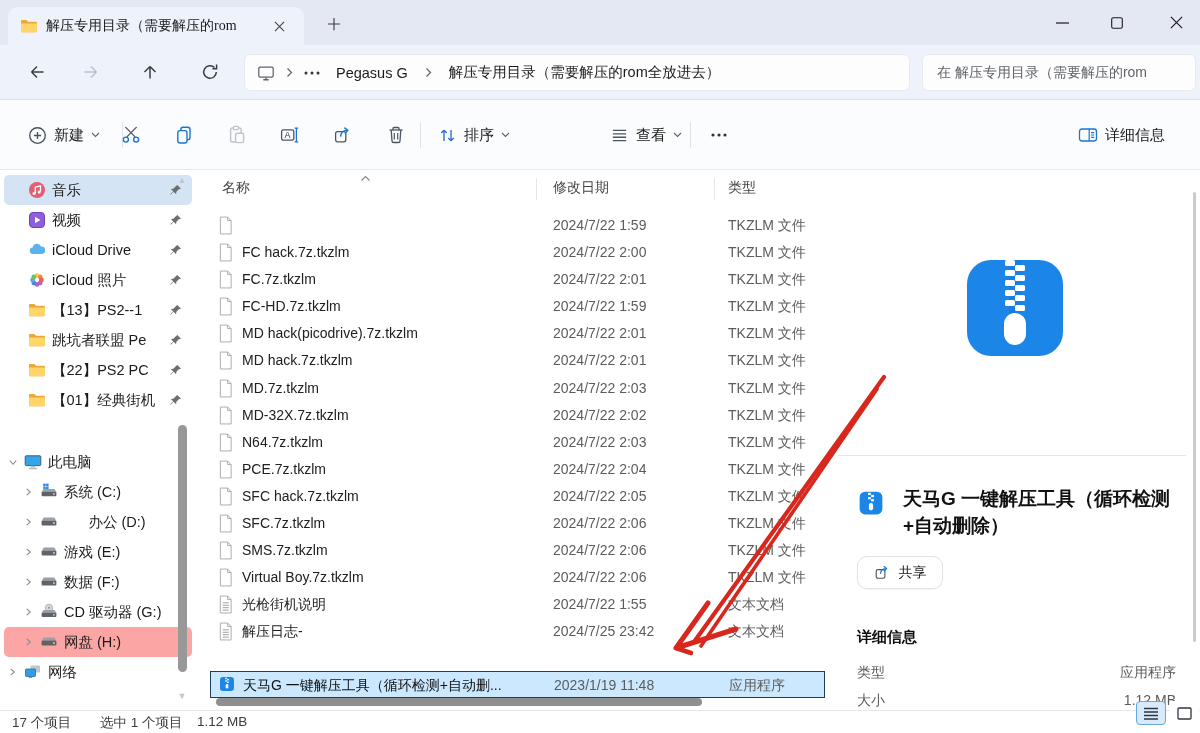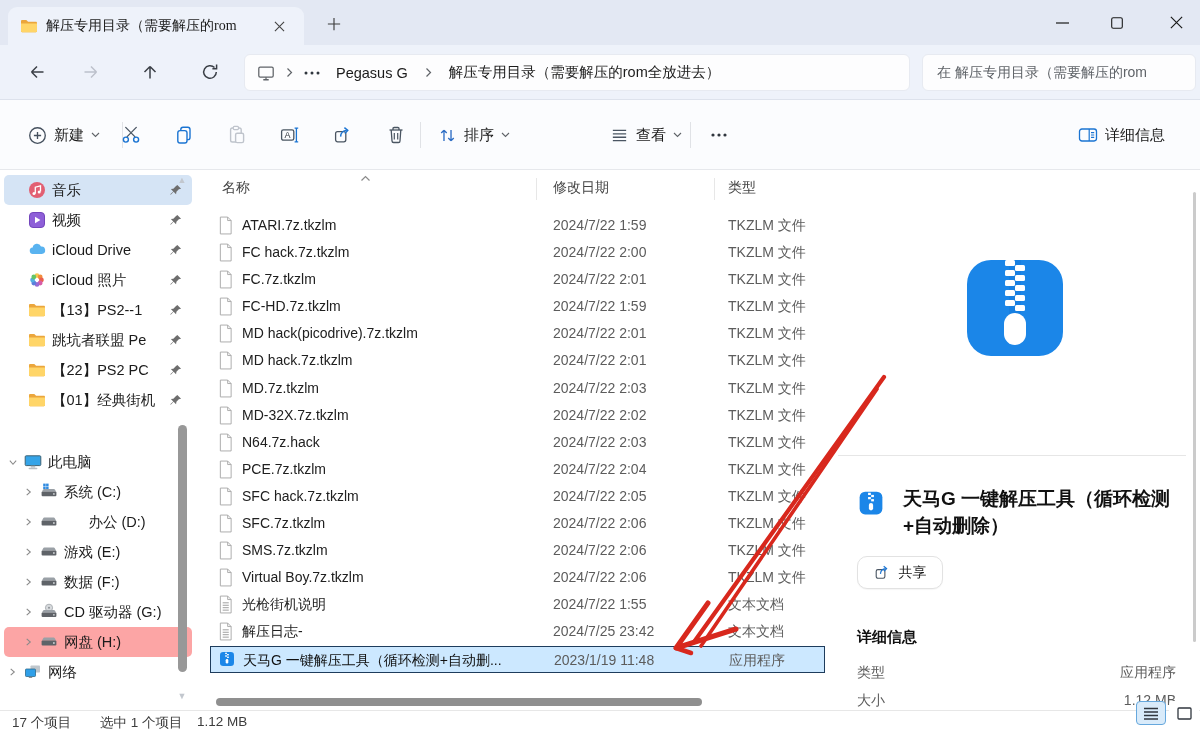--- a/index.html
+++ b/index.html
@@ -53,21 +53,21 @@
   .fl-header { position:absolute; left:0; top:0; width:615px; height:36px; }
   .fl-col { position:absolute; top:9px; font-size:14px; color:#454545; }
   .col-sep { position:absolute; top:8px; width:1px; height:22px; background:#e7e7e7; }
   .sort-caret { position:absolute; left:150px; top:-1px; }
   .fl-rows { position:absolute; left:0; top:42px; width:615px; }
   .file-row { position:relative; height:27.1px; line-height:27px; }
   .file-row .f-ic { position:absolute; left:8px; top:4px; }
   .file-row .f-name { position:absolute; left:32px; width:300px; font-size:14px; color:#202020; white-space:nowrap; overflow:hidden; }
   .file-row .f-date { position:absolute; left:343px; font-size:14px; color:#5c5c5c; white-space:nowrap; }
   .file-row .f-type { position:absolute; left:518px; font-size:14px; color:#5c5c5c; white-space:nowrap; }
-  .file-row.sel { background:#cce8ff; border:1px solid #1e3c5c; }
+  .file-row.sel { background:#cce8ff; border:1px solid #1e3c5c;margin-top:25px; }
   .file-row.sel .f-name { color:#111; }
   .hscroll-thumb { position:absolute; left:6px; top:528px; width:486px; height:8px; border-radius:4px; background:#8f8f8f; }
 
   
   .preview { position:absolute; left:825px; top:0; width:375px; height:540px; background:#fff; }
   .pv-bigicon { position:absolute; left:140px; top:88px; width:100px; height:100px; }
   .pv-scroll { position:absolute; right:4px; top:22px; width:3px; height:450px; background:#cbcbcb; border-radius:2px; }
   .pv-div { position:absolute; left:13px; right:14px; top:285px; height:1px; background:#e6e6e6; }
   .pv-titleicon { position:absolute; left:33px; top:320px; }
   .pv-title { position:absolute; left:78px; top:315px; width:292px; font-size:19px; font-weight:bold; line-height:27px; color:#111; word-break:break-all; }
@@ -583,21 +583,20 @@
       <span class="fl-col" style="left:518px">类型</span>
     </div>
     <div class="fl-rows">
         <div class="file-row">
           <span class="ic f-ic">
             <svg width="15" height="19" viewBox="0 0 16 20">
               <path d="M2.5 1h7.8L14 4.7V19H2.5z" fill="#fff" stroke="#a9a9a9"></path>
               <path d="M10.3 1v3.7H14" fill="none" stroke="#a9a9a9"></path>
             </svg>
           </span>
-          <span class="f-name">ATARI.7z.tkzlm</span>
           <span class="f-date">2024/7/22 1:59</span>
           <span class="f-type">TKZLM 文件</span>
         </div>
         <div class="file-row">
           <span class="ic f-ic">
             <svg width="15" height="19" viewBox="0 0 16 20">
               <path d="M2.5 1h7.8L14 4.7V19H2.5z" fill="#fff" stroke="#a9a9a9"></path>
               <path d="M10.3 1v3.7H14" fill="none" stroke="#a9a9a9"></path>
             </svg>
           </span>
@@ -671,21 +670,21 @@
           <span class="f-date">2024/7/22 2:02</span>
           <span class="f-type">TKZLM 文件</span>
         </div>
         <div class="file-row">
           <span class="ic f-ic">
             <svg width="15" height="19" viewBox="0 0 16 20">
               <path d="M2.5 1h7.8L14 4.7V19H2.5z" fill="#fff" stroke="#a9a9a9"></path>
               <path d="M10.3 1v3.7H14" fill="none" stroke="#a9a9a9"></path>
             </svg>
           </span>
-          <span class="f-name">N64.7z.hack</span>
+          <span class="f-name">N64.7z.tkzlm</span>
           <span class="f-date">2024/7/22 2:03</span>
           <span class="f-type">TKZLM 文件</span>
         </div>
         <div class="file-row">
           <span class="ic f-ic">
             <svg width="15" height="19" viewBox="0 0 16 20">
               <path d="M2.5 1h7.8L14 4.7V19H2.5z" fill="#fff" stroke="#a9a9a9"></path>
               <path d="M10.3 1v3.7H14" fill="none" stroke="#a9a9a9"></path>
             </svg>
           </span>

